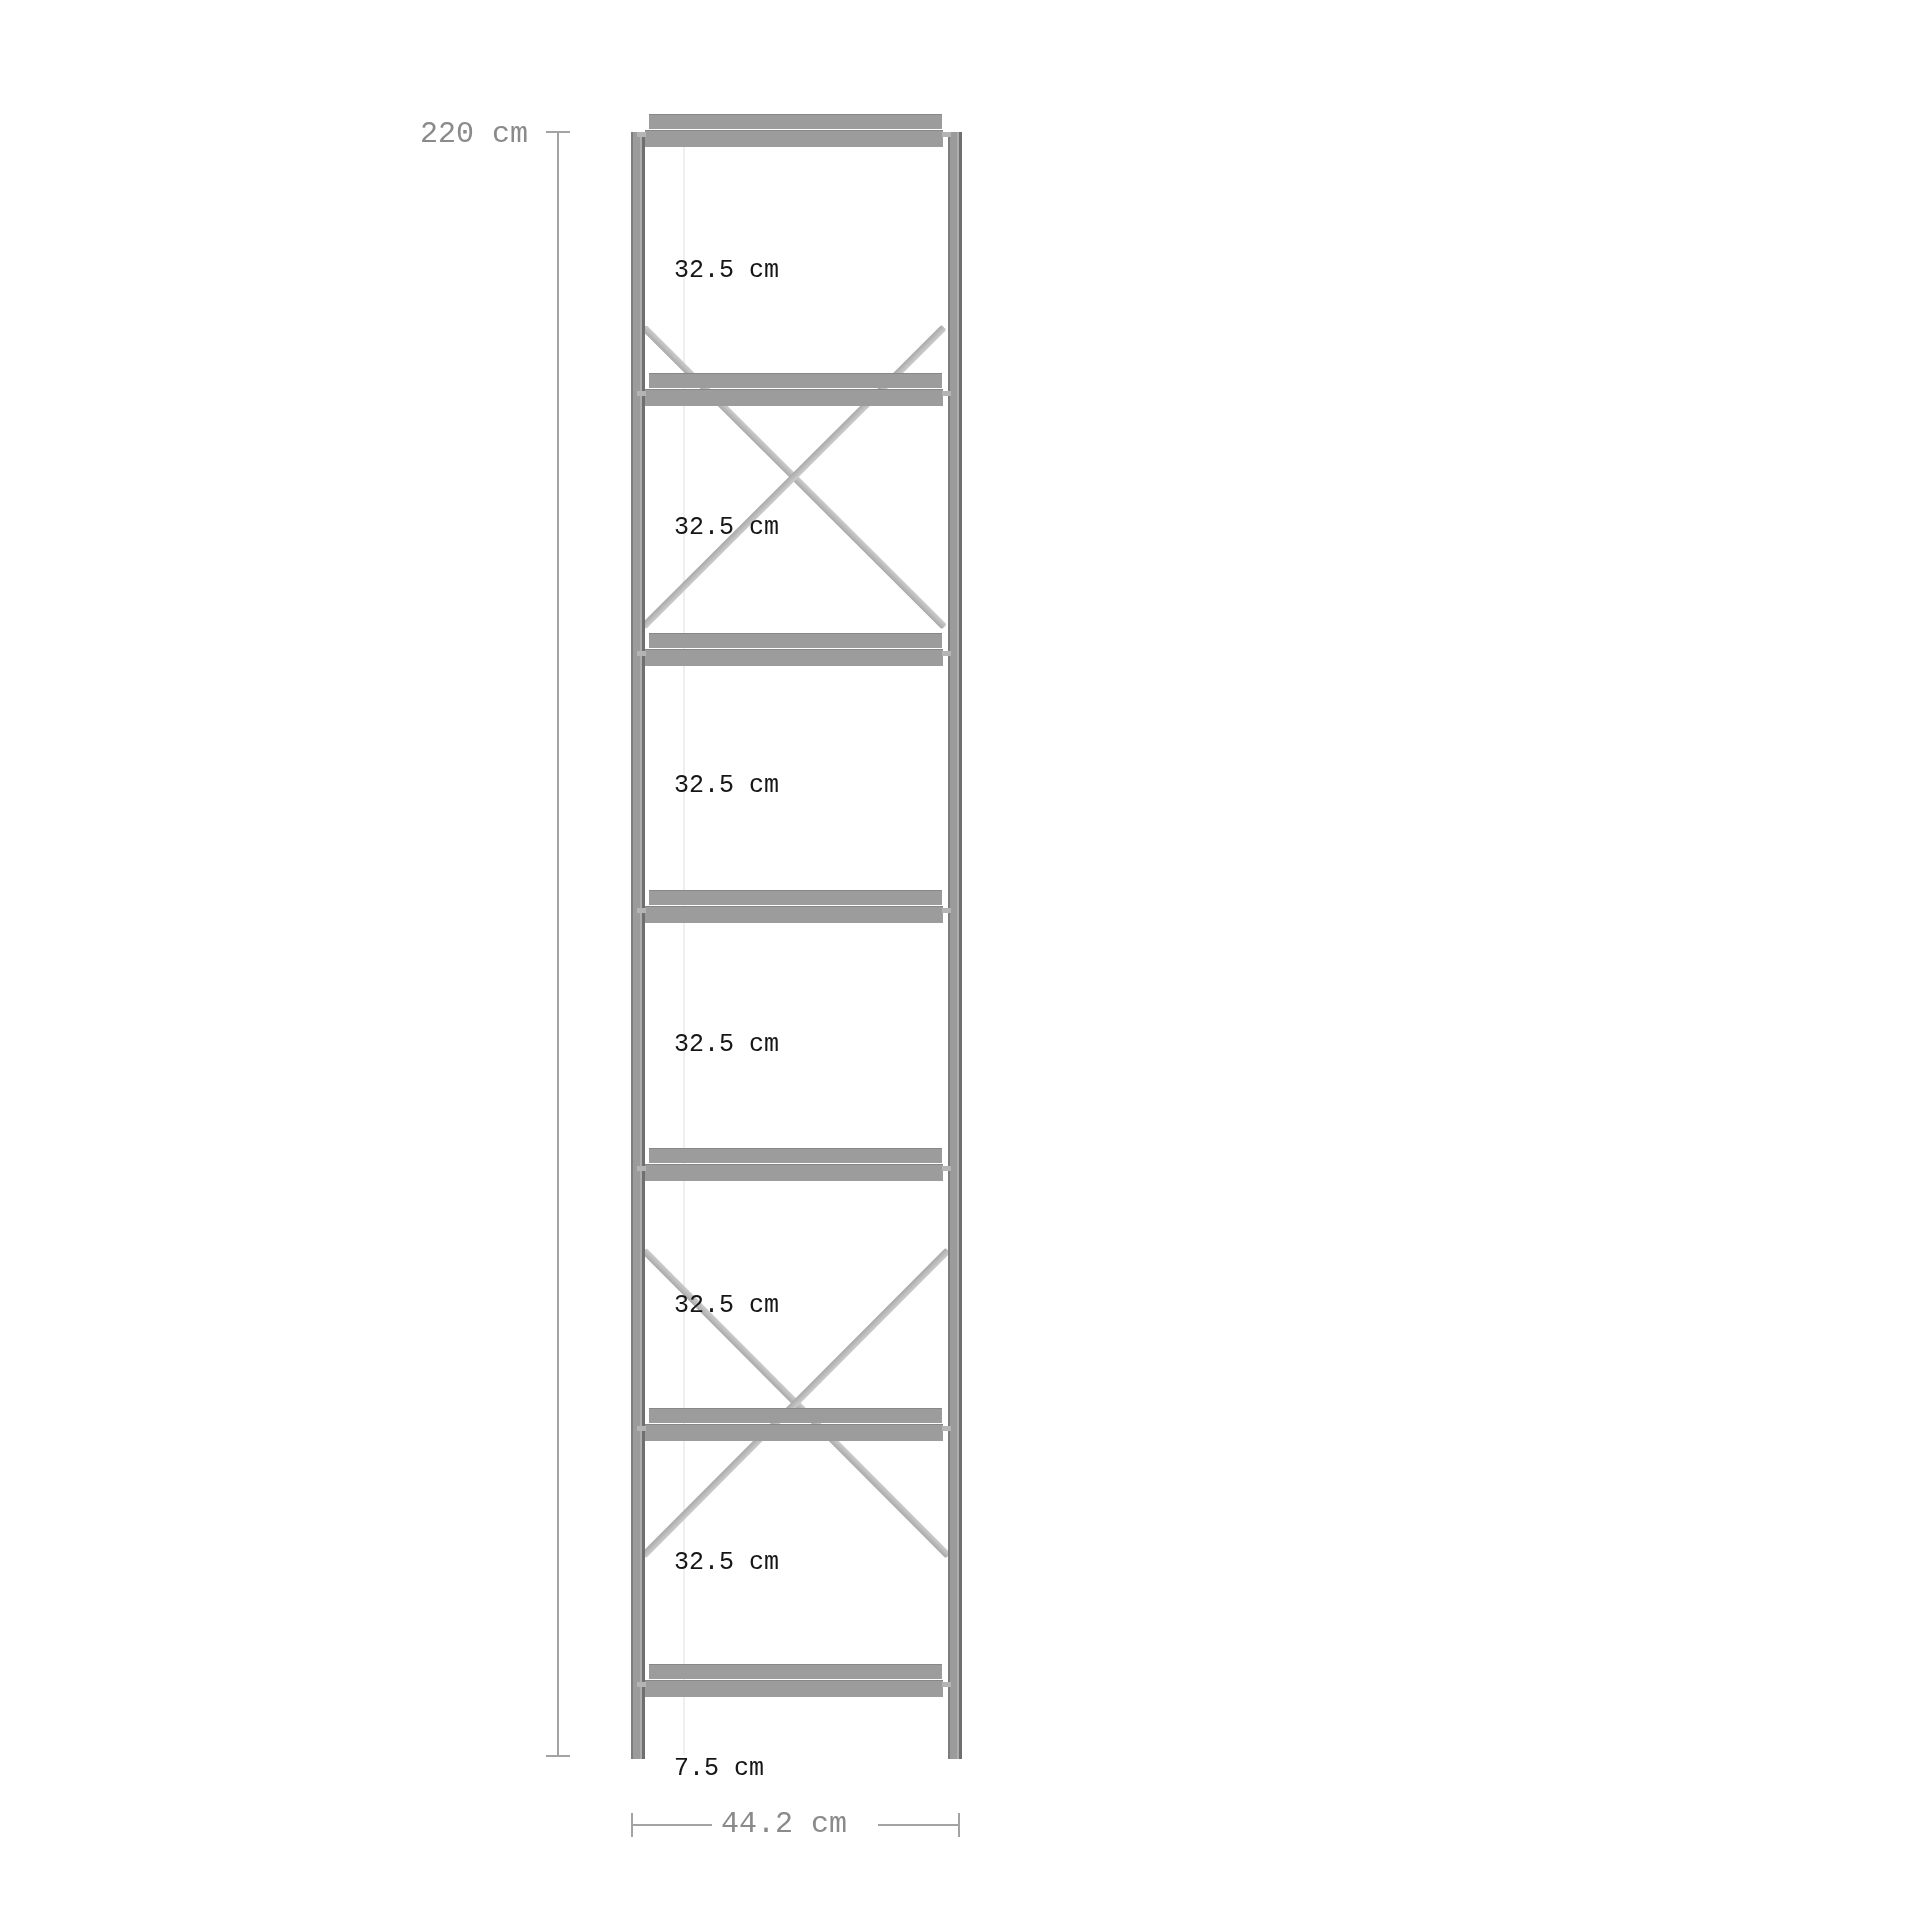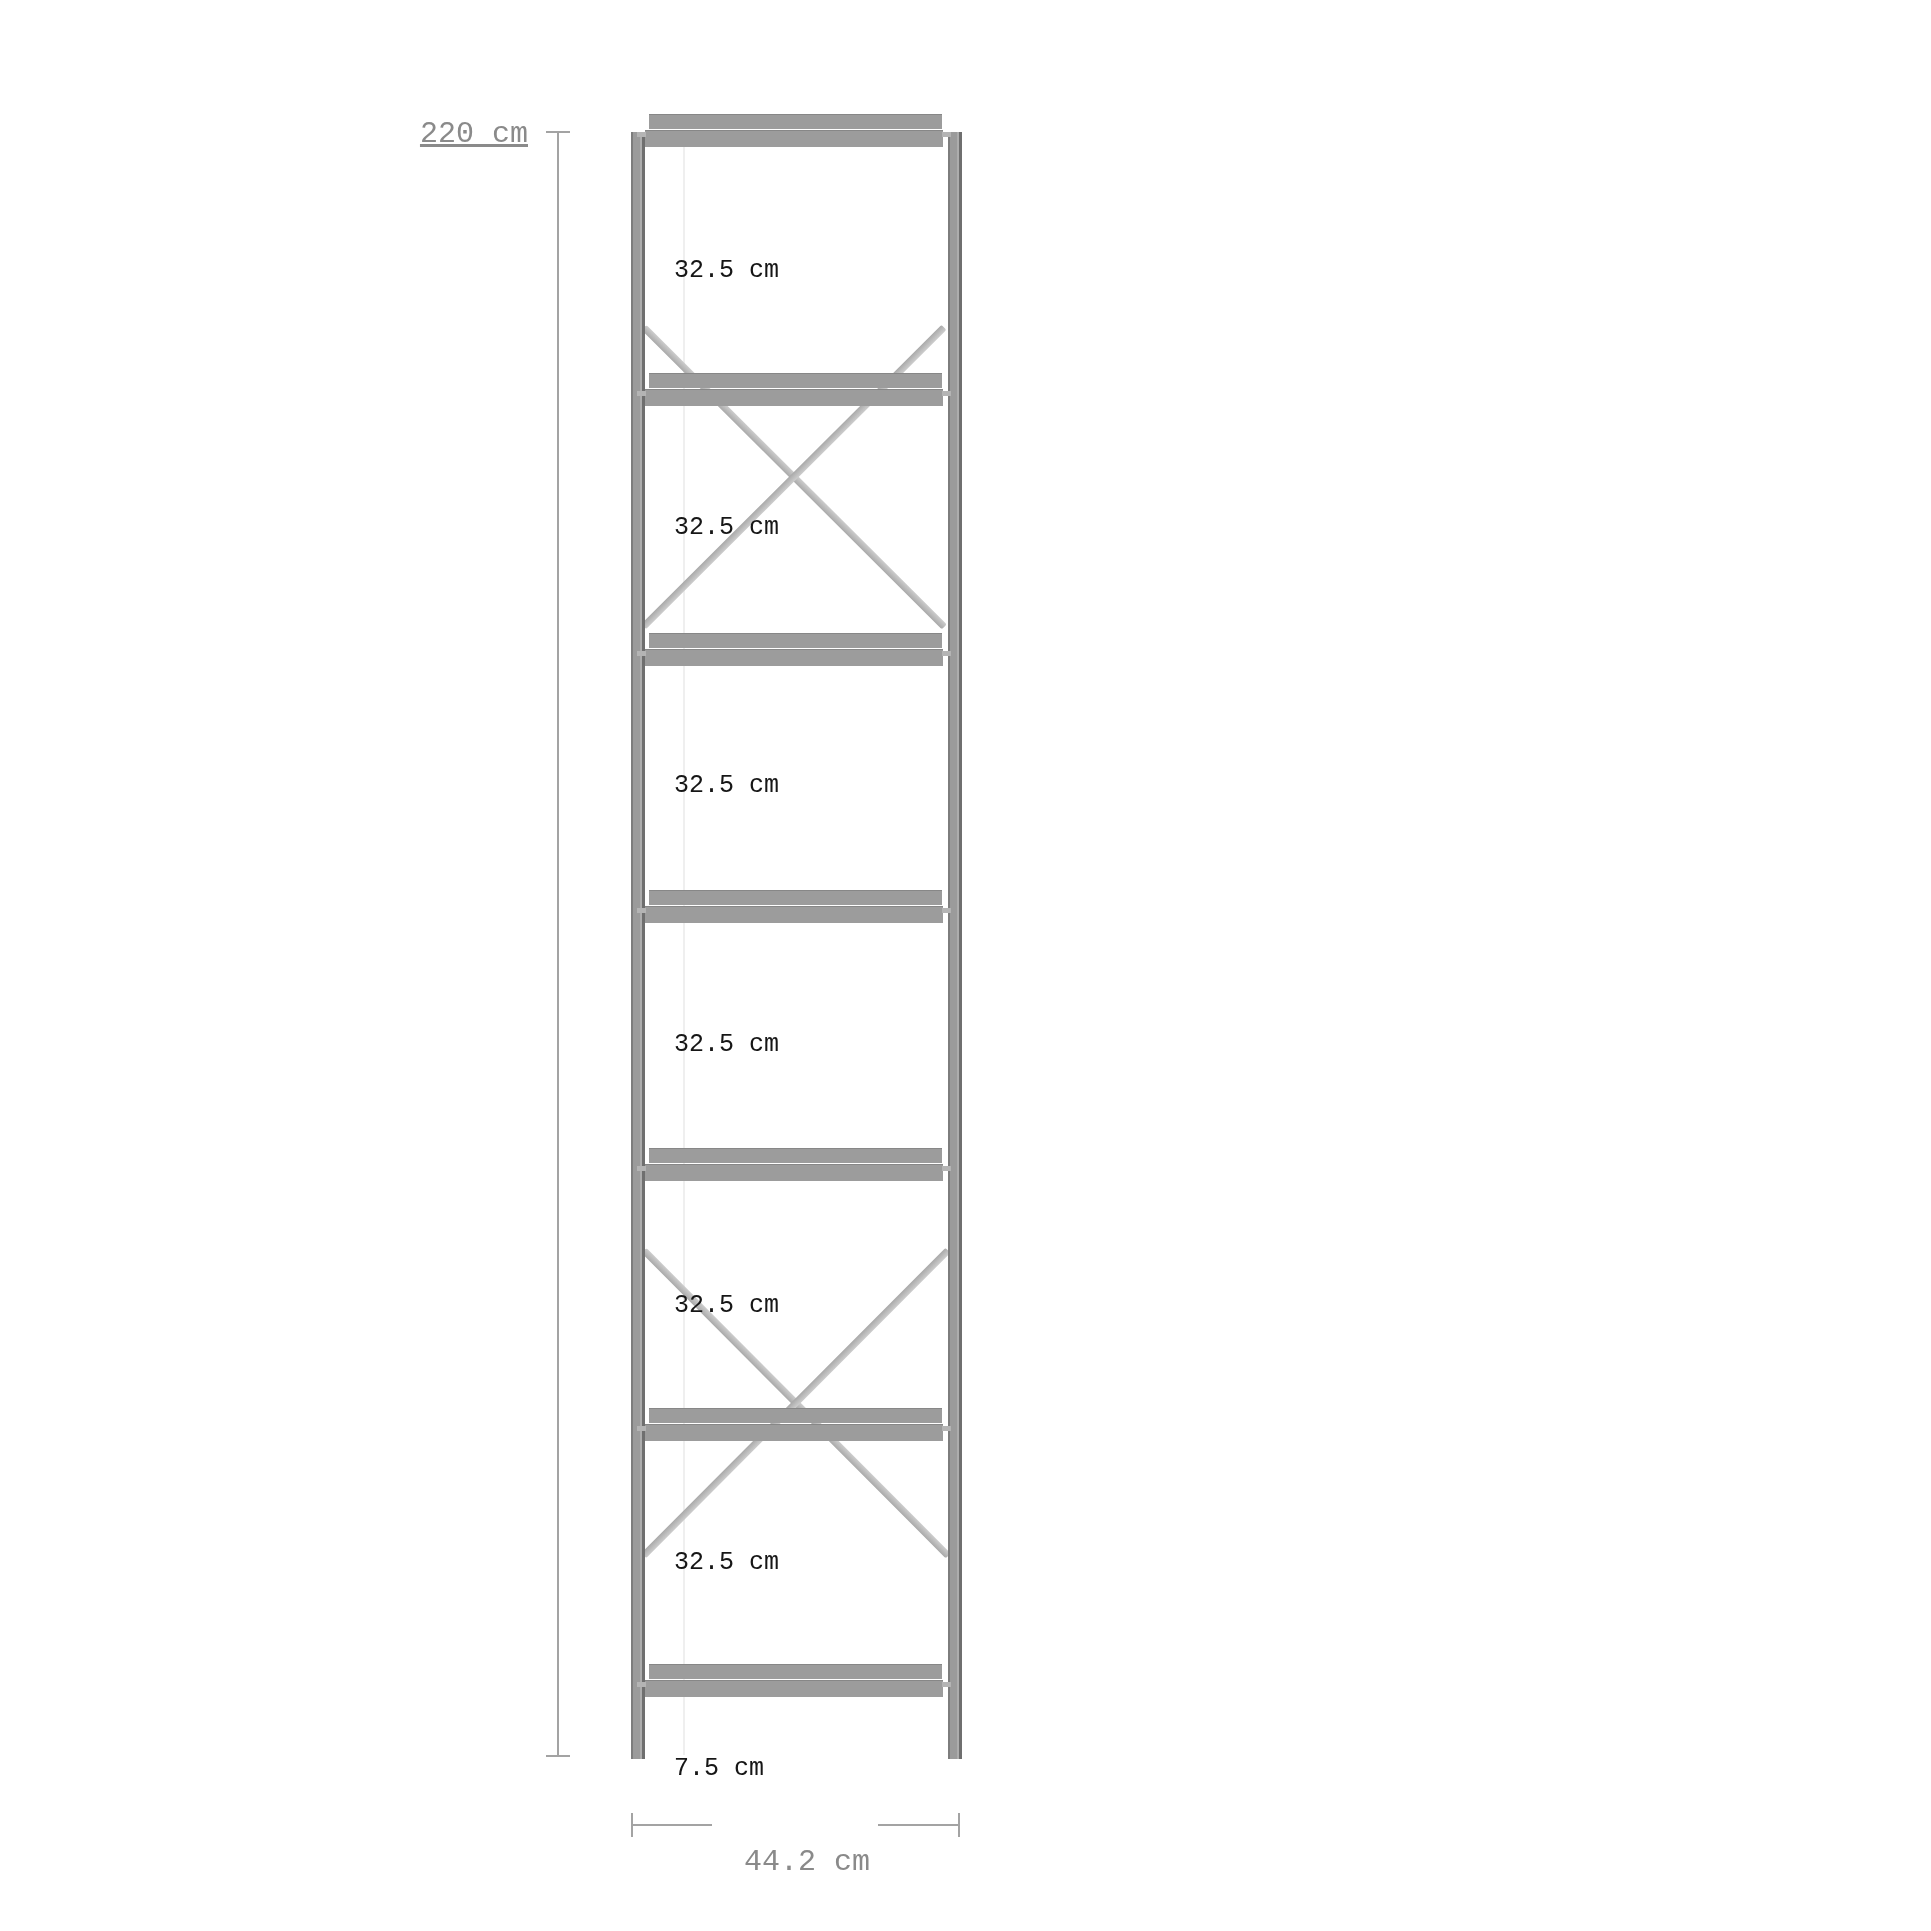--- a/index.html
+++ b/index.html
@@ -59,22 +59,22 @@
   .dim.v-line{left:557px;top:132px;width:1.9px;height:1625px;}
   .dim.v-tick-top{left:546px;top:131px;width:24px;height:1.9px;}
   .dim.v-tick-bot{left:546px;top:1755px;width:24px;height:1.9px;}
   .dim.h-tick-left{left:631px;top:1813px;width:1.9px;height:24px;}
   .dim.h-tick-right{left:958px;top:1813px;width:1.9px;height:24px;}
   .dim.h-seg-left{left:633px;top:1824px;width:79px;height:1.9px;}
   .dim.h-seg-right{left:878px;top:1824px;width:81px;height:1.9px;}
 
   .dim-label{position:absolute;font-size:30px;line-height:35px;
     color:var(--dim_text,#8a8a8a);white-space:pre;z-index:3;}
-  .dim-label.height{left:367px;top:117px;width:161px;text-align:right;text-decoration:underline;}
-  .dim-label.width{left:721px;top:1807px;width:149px;text-align:right;margin-top:38px;}
+  .dim-label.height{left:367px;top:117px;width:161px;text-align:right;}
+  .dim-label.width{left:721px;top:1807px;width:149px;text-align:left;}
 </style>
 </head>
 <body>
 
 <div class="canvas">
 
   <div class="seam"></div>
 
   <div class="brace a1"></div>
   <div class="brace a2"></div>

